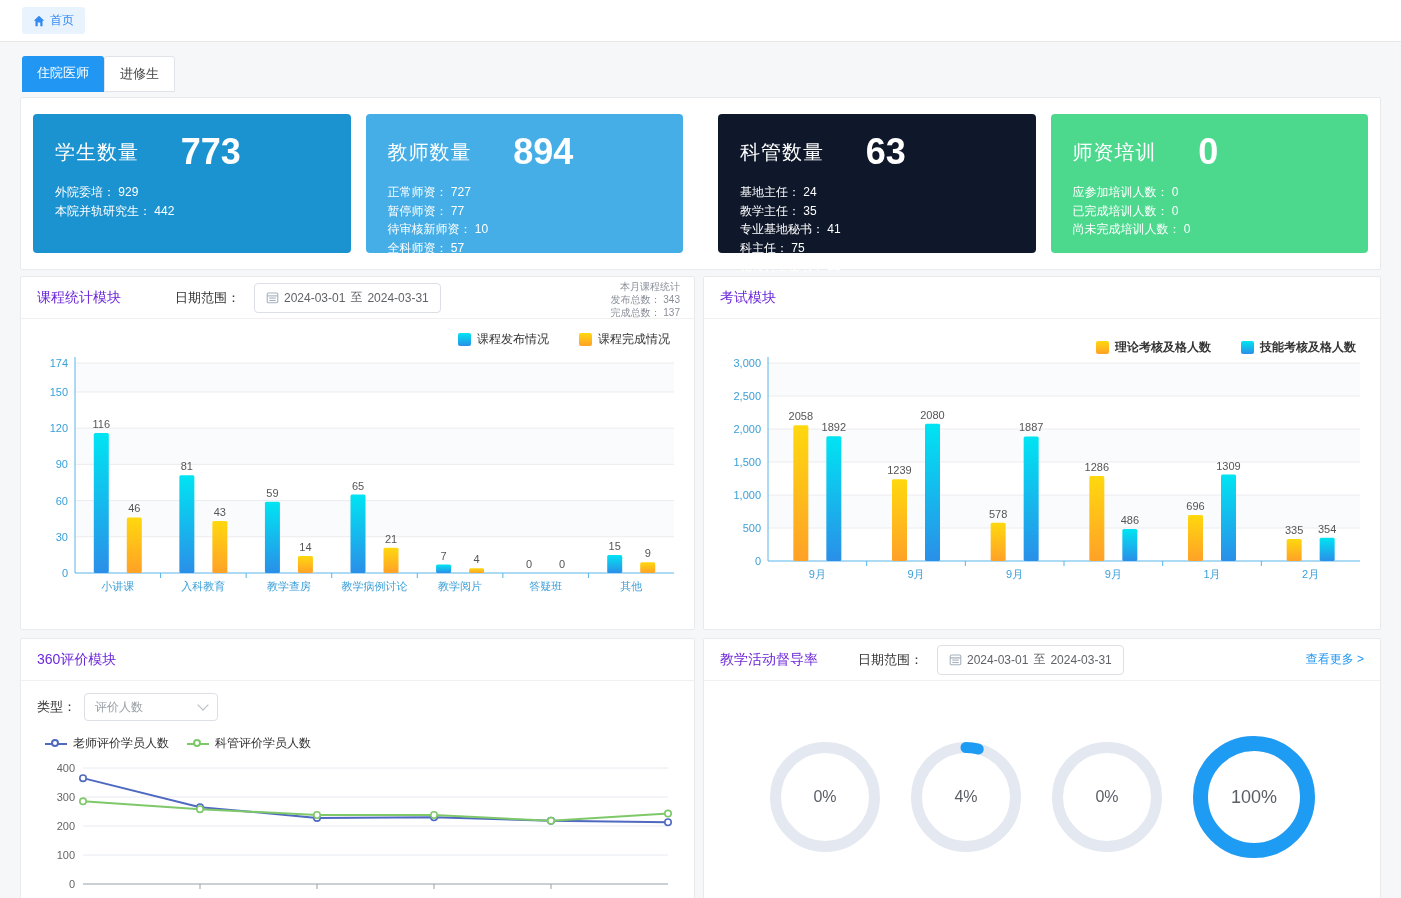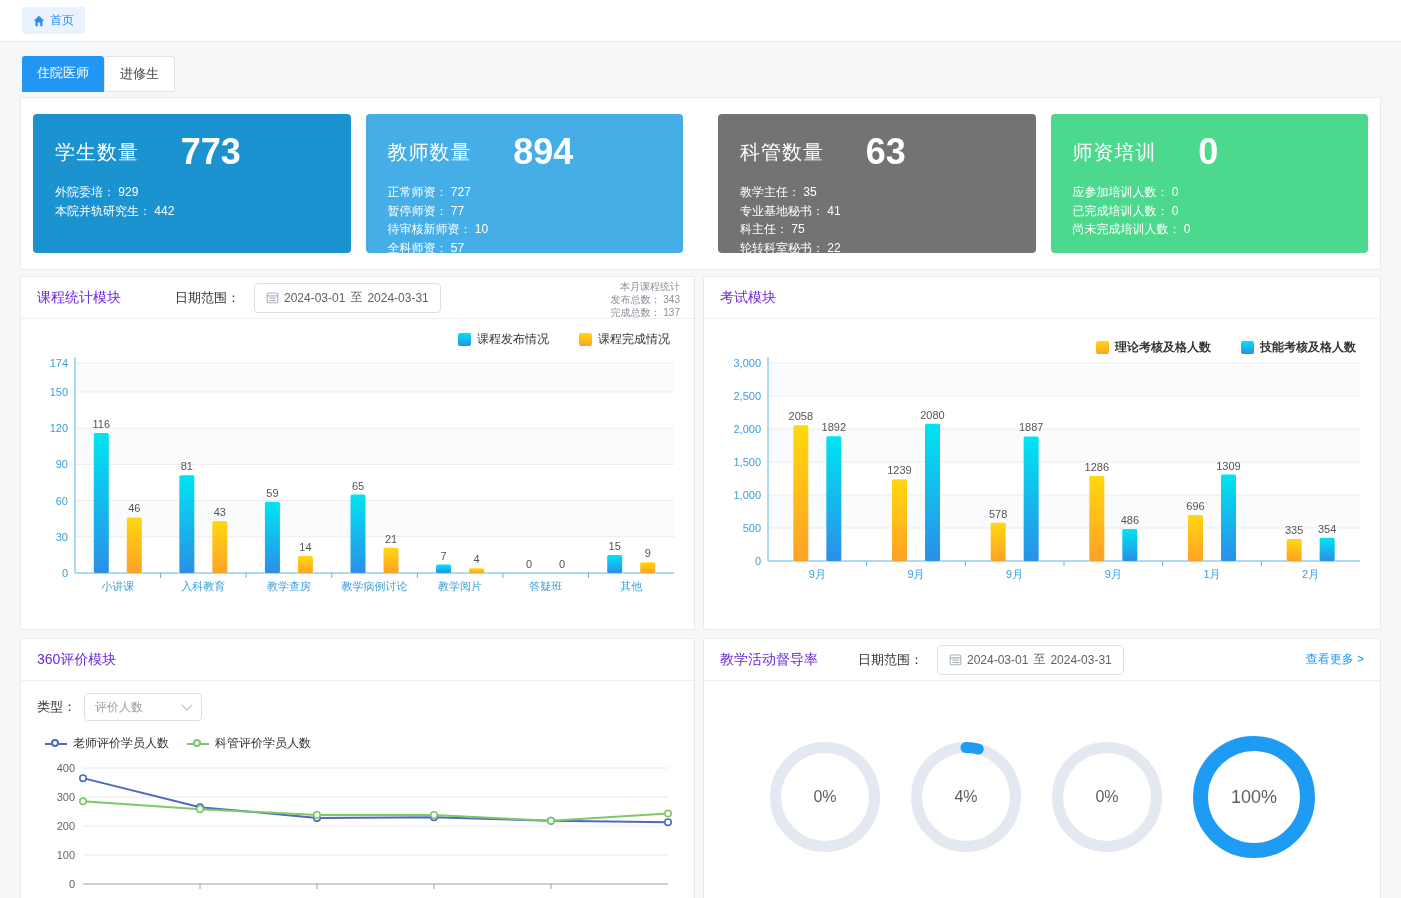--- a/index.html
+++ b/index.html
@@ -44,21 +44,21 @@
   .chart-legend { display:flex; justify-content:flex-end; gap:30px; padding:12px 24px 0; height:28px; }
   .legend-item { display:flex; align-items:center; gap:6px; font-size:12px; color:#333; cursor:pointer;justify-content:space-between; }
   .legend-chip { width:13px; height:13px; border-radius:2px; }
 
   .chart-wrap { padding:0 10px; }
 
   
   .eval-body { padding:12px 16px 0; }
   .type-row { display:flex; align-items:center; }
   .type-label { font-size:13px; color:#333; }
-  .select-box { width:118px; height:28px; border:1px solid #dcdfe6; border-radius:4px; margin-left:8px; display:flex; align-items:center; justify-content:space-between; padding:0 10px; font-size:12px; color:#9aa0a6; cursor:pointer; background:#fff; }
+  .select-box { width:134px; height:28px; border:1px solid #dcdfe6; border-radius:4px; margin-left:8px; display:flex; align-items:center; justify-content:space-between; padding:0 10px; font-size:12px; color:#9aa0a6; cursor:pointer; background:#fff; }
   .chevron { width:8px; height:8px; border-right:1.5px solid #b6bcc6; border-bottom:1.5px solid #b6bcc6; transform:rotate(45deg); margin-top:-4px; }
   .line-legend { display:flex; gap:18px; margin:14px 0 2px 8px; }
   .lmark { position:relative; width:22px; height:13px; }
   .lmark .bar { position:absolute; left:0; right:0; top:6px; height:2px; }
   .lmark .dot { position:absolute; left:6px; top:2px; width:8px; height:8px; border-radius:50%; background:#fff; border:2px solid; }
 
   
   .donut-row { display:flex; align-items:center; justify-content:space-around; padding:54px 50px 0; }
   .donut { position:relative; }
 </style>
@@ -95,26 +95,27 @@
       <div class="card-title">教师数量</div>
       <div class="card-value">894</div>
     </div>
     <div class="card-details">
         <div>正常师资： 727</div>
         <div>暂停师资： 77</div>
         <div>待审核新师资： 10</div>
         <div>全科师资： 57</div>
       </div>
   </div>
-  <div class="stat-card" style="background: #737373; margin-left: 20px;">
+  <div class="stat-card" style="background: #0f172a; margin-left: 20px;">
     <div class="card-top">
       <div class="card-title">科管数量</div>
       <div class="card-value">63</div>
     </div>
     <div class="card-details">
+        <div>基地主任： 24</div>
         <div>教学主任： 35</div>
         <div>专业基地秘书： 41</div>
         <div>科主任： 75</div>
         <div>轮转科室秘书： 22</div>
       </div>
   </div>
   <div class="stat-card" style="background: rgb(76, 217, 142);">
     <div class="card-top">
       <div class="card-title">师资培训</div>
       <div class="card-value">0</div>

